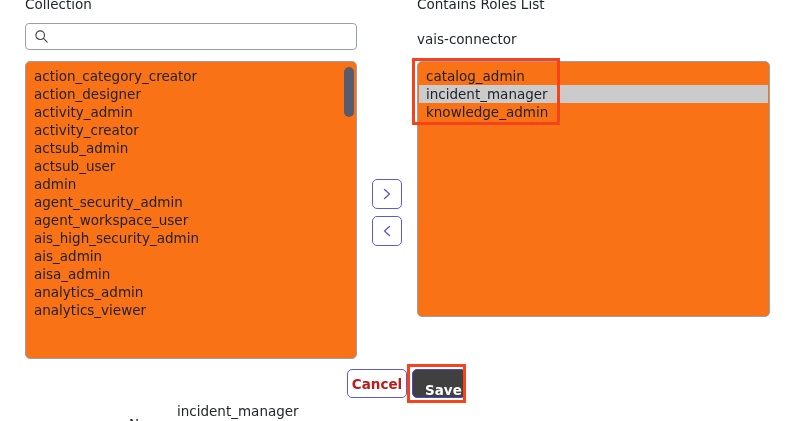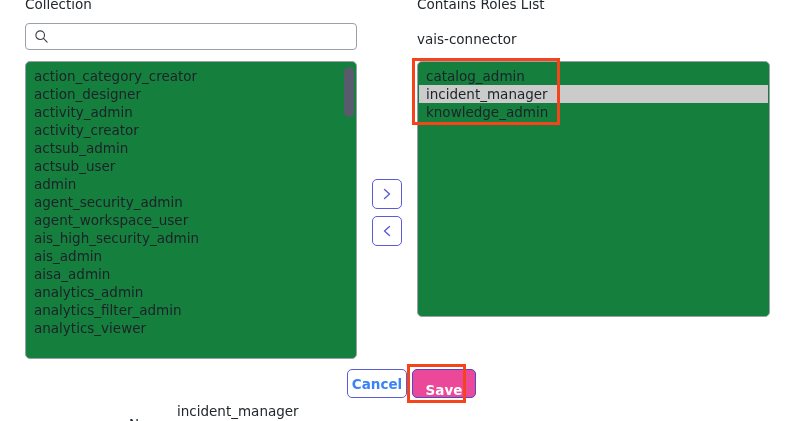--- a/index.html
+++ b/index.html
@@ -62,21 +62,21 @@
     margin-left: 6px;
     padding: 0;
     height: 100%;
   }
 
   .listbox {
     position: absolute;
     box-sizing: border-box;
     border: 1px solid #9aa0aa;
     border-radius: 5px;
-    background: #15803d;
+    background: #f97316;
     overflow: hidden;
   }
   #collection-list {
     left: 25px;
     top: 61px;
     width: 332px;
     height: 298px;
   }
   #roles-list {
     left: 417px;
@@ -149,37 +149,37 @@
   #cancel-button {
     position: absolute;
     left: 347px;
     top: 369px;
     width: 60px;
     height: 29px;
     box-sizing: border-box;
     border: 1px solid #5b5bd6;
     border-radius: 5px;
     background: #ffffff;
-    color: #3b82f6;
+    color: #b91c1c;
     font-family: inherit;
     font-size: 13.5px;
     font-weight: bold;
     cursor: pointer;
     padding: 0;
   }
   #save-button {
     position: absolute;
     left: 412px;
     top: 369px;
-    width: 64px;
+    width: 54px;
     height: 29px;
     box-sizing: border-box;
     border: 1px solid #4f46c8;
     border-radius: 5px;
-    background: #ec4899;
+    background: #404040;
     color: #ffffff;
     font-family: inherit;
     font-size: 13.5px;
     font-weight: bold;
     cursor: pointer;
     padding: 12px;
   }
 
   
   #name-label { left: 129px; top: 416px; }
@@ -217,21 +217,20 @@
       <div class="list-item">activity_creator</div>
       <div class="list-item">actsub_admin</div>
       <div class="list-item">actsub_user</div>
       <div class="list-item">admin</div>
       <div class="list-item">agent_security_admin</div>
       <div class="list-item">agent_workspace_user</div>
       <div class="list-item">ais_high_security_admin</div>
       <div class="list-item">ais_admin</div>
       <div class="list-item">aisa_admin</div>
       <div class="list-item">analytics_admin</div>
-      <div class="list-item">analytics_filter_admin</div>
       <div class="list-item">analytics_viewer</div>
     </div>
   <div id="collection-scrollbar">
     <div id="collection-thumb"></div>
   </div>
 </div>
 
 <button class="xfer-btn" id="move-right-button">
   <svg width="12" height="14" viewBox="0 0 12 14">
     <polyline points="3.5,2.5 8.5,7 3.5,11.5" fill="none" stroke="#5b5bd6" stroke-width="1.4" stroke-linecap="round" stroke-linejoin="round"></polyline>

